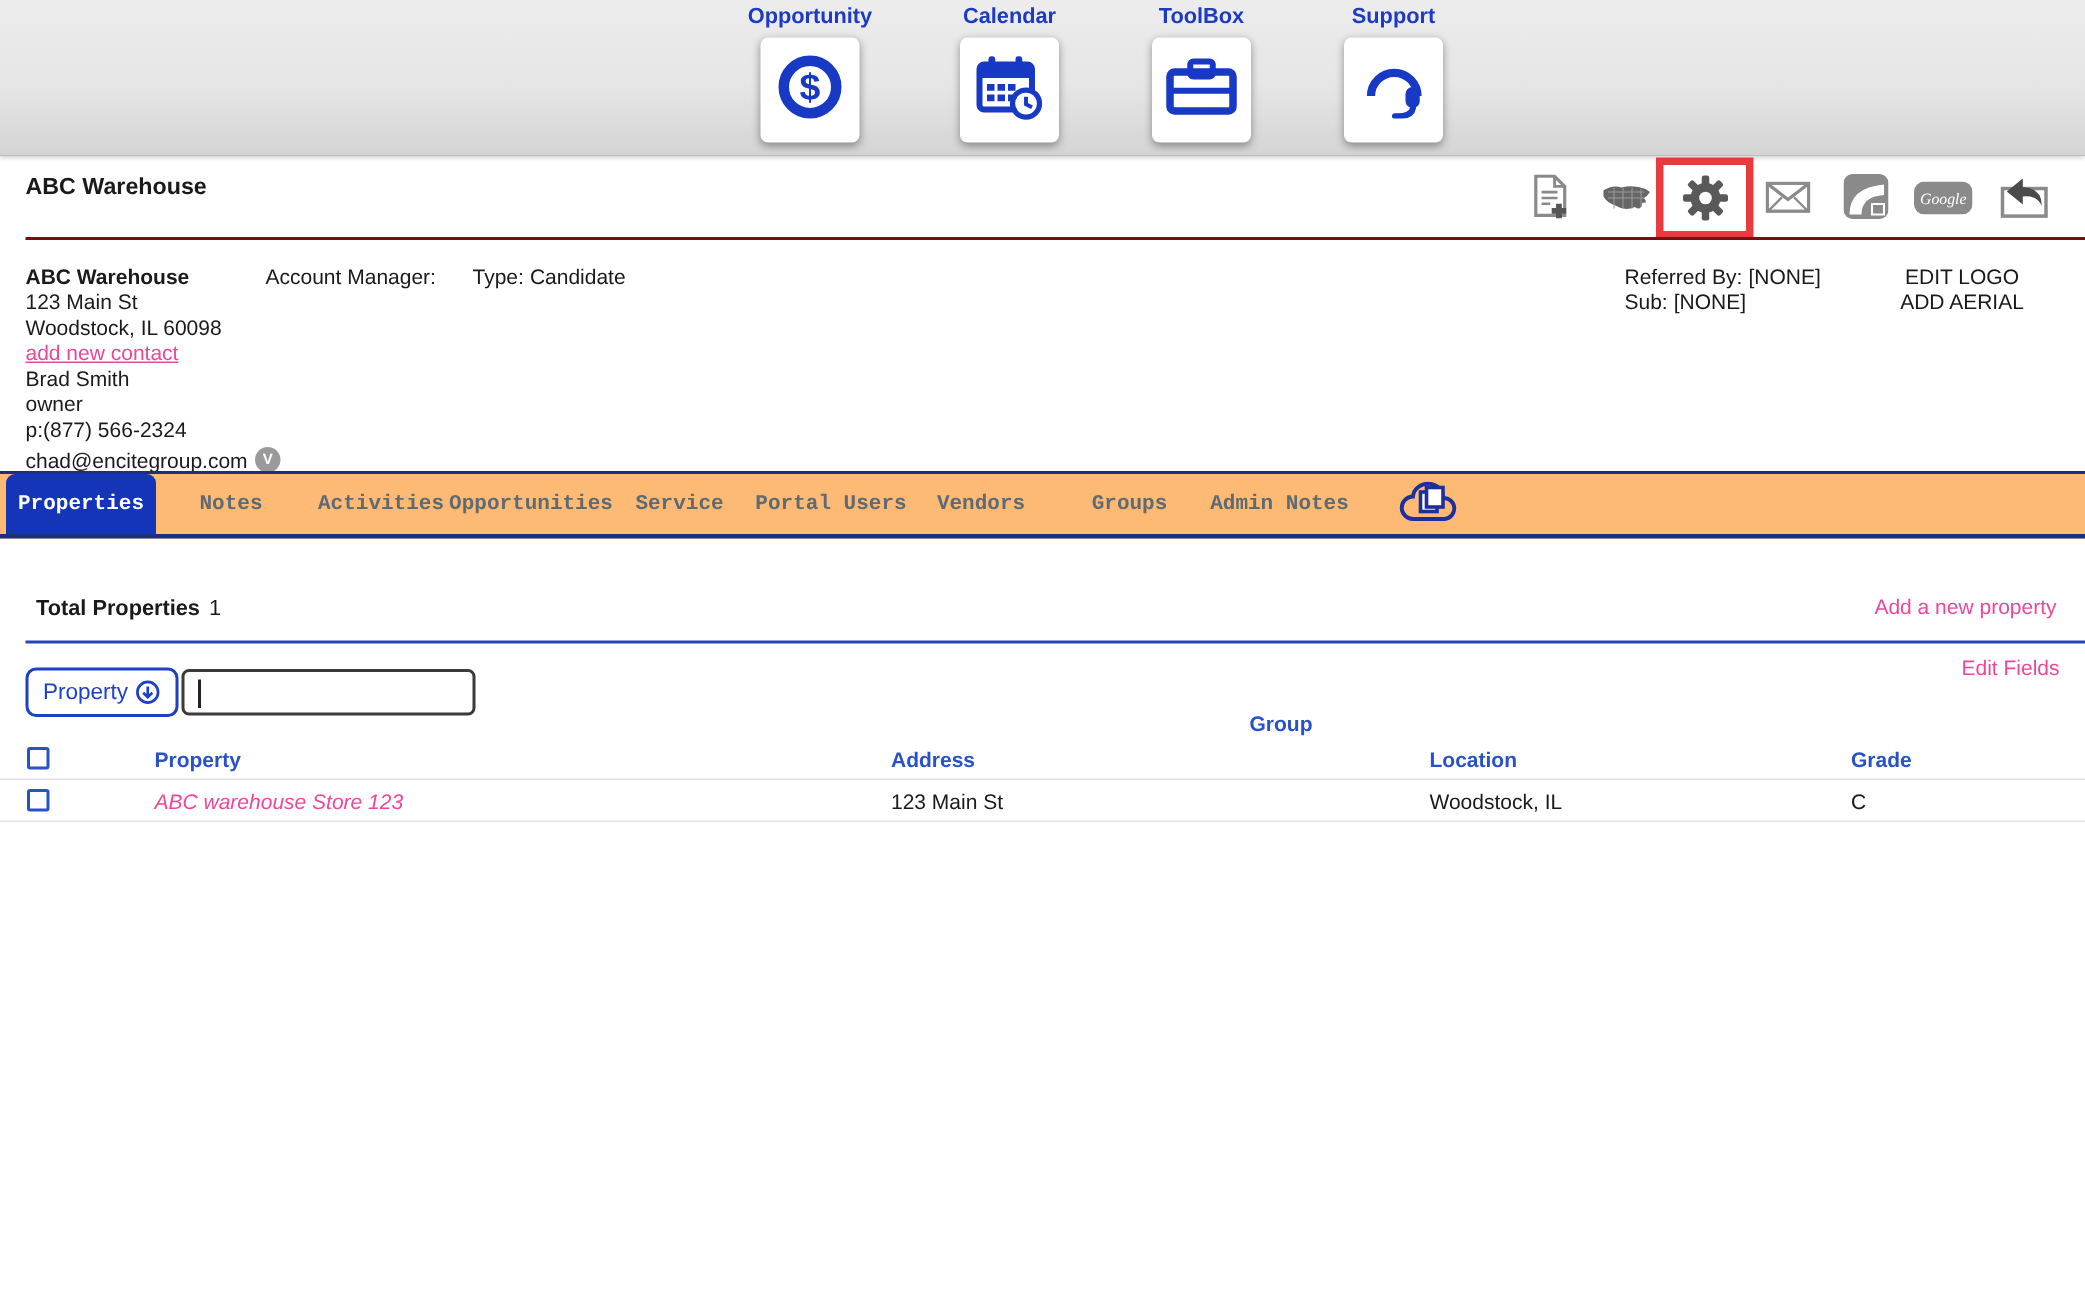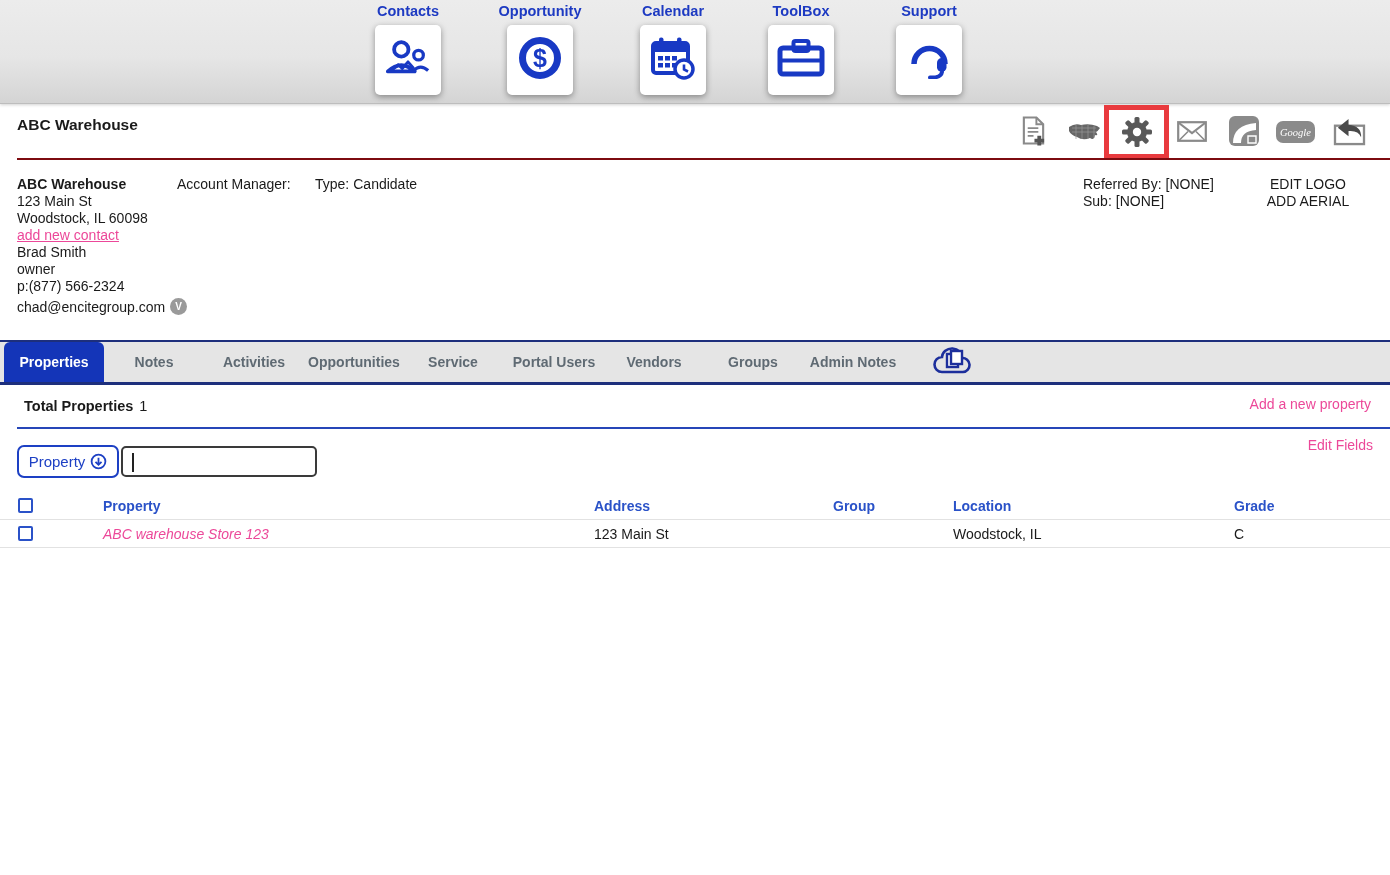--- a/index.html
+++ b/index.html
@@ -28,22 +28,22 @@
   .bold { font-weight:bold; }
   a.link { color:#ec4899; text-decoration:none; cursor:pointer; }
   a.underline { text-decoration:underline; }
   .v-badge { display:inline-flex; width:17px; height:17px; border-radius:50%; background:#9a9a9a;
     color:#fff; font-size:10px; font-weight:bold; align-items:center; justify-content:center;
     vertical-align:middle; margin-left:5px; position:relative; top:-2px; }
   .right-col { text-align:center; width:130px; }
   .kv span { margin-right:4px; }
 
   
-  .tabbar { position:absolute; left:0; top:340px; width:1390px; height:45px;
-    border-top:2px solid #1d2f7c; border-bottom:3px solid #1d2f7c; background:#e5e5e5; }
+  .tabbar { position:absolute; left:0; top:314px; width:1390px; height:45px;
+    border-top:2px solid #1d2f7c; border-bottom:3px solid #1d2f7c; background:#fdba74;font-family:Liberation Mono, monospace; }
   .tab { position:absolute; top:0; height:40px; width:110px; line-height:40px; text-align:center;
     font-size:14px; font-weight:bold; color:#5f6a73; cursor:pointer; }
   .tab.active { background:#1435b8; color:#fff; border-radius:6px 6px 0 0; width:100px; }
   .tab-print { position:absolute; left:930px; top:3px; width:46px; height:36px; cursor:pointer;
     display:flex; align-items:center; justify-content:center; }
 
   
   .total-row { position:absolute; left:24px; top:398px; font-size:14.5px; }
   .total-row .count { font-weight:normal; margin-left:6px; }
   .add-link { position:absolute; right:19px; top:396px; font-size:14px; }
@@ -67,34 +67,20 @@
   .td { position:absolute; font-size:14px; color:#1a1a1a; }
   .row-sep { position:absolute; left:0; width:1390px; height:1px; background:#e2e2e2; }
 </style>
 </head>
 <body>
 
 <div id="screen">
 
   <div class="topbar">
 
-    <div class="nav-item" style="left:353px">
-      <span class="nav-label">Contacts</span>
-      <div class="nav-card">
-        <span>
-          <svg width="46" height="40" viewBox="0 0 48 40">
-            <circle cx="17" cy="11" r="7.5" fill="none" stroke="#1839c4" stroke-width="4"></circle>
-            <path d="M3 34 q14 -13 28 0 l-28 0 z" fill="none" stroke="#1839c4" stroke-width="4" stroke-linejoin="round"></path>
-            <path d="M8 32 l6 -5 4 4 6 -7 6 7" fill="none" stroke="#1839c4" stroke-width="3" stroke-linejoin="round"></path>
-            <circle cx="35" cy="17" r="5" fill="none" stroke="#1839c4" stroke-width="3.4"></circle>
-            <path d="M30 33 q7 -7 15 0" fill="none" stroke="#1839c4" stroke-width="3.4"></path>
-          </svg>
-        </span>
-      </div>
-    </div>
 
     <div class="nav-item" style="left:485px">
       <span class="nav-label">Opportunity</span>
       <div class="nav-card">
         <span>
           <svg width="44" height="44" viewBox="0 0 44 44">
             <circle cx="22" cy="22" r="17.5" fill="none" stroke="#1839c4" stroke-width="7"></circle>
             <text x="22" y="30.5" text-anchor="middle" font-size="25" font-weight="bold" fill="#1839c4">$</text>
           </svg>
         </span>
@@ -281,21 +267,21 @@
   </button>
 
   <div class="search-box">
     <input class="search-input" type="text" value="" style="">
     <span class="caret"></span>
   </div>
 
   <input type="checkbox" class="chk" style="top: 498px;">
   <div class="th" style="left:103px; top:498px;">Property</div>
   <div class="th" style="left:594px; top:498px;">Address</div>
-  <div class="th" style="left:833px; top:498px;text-align:center;">Group</div>
+  <div class="th" style="left:833px; top:474px;text-align:center;">Group</div>
   <div class="th" style="left:953px; top:498px;">Location</div>
   <div class="th" style="left:1234px; top:498px;">Grade</div>
   <div class="row-sep" style="top:519px;"></div>
 
   <div>
     <input type="checkbox" class="chk" style="top: 526px;">
     <a class="td link" style="left:103px; top:526px;font-style:italic;">ABC warehouse Store 123</a>
     <div class="td" style="left:594px; top:526px;">123 Main St</div>
     <div class="td" style="left:833px; top:526px;"></div>
     <div class="td" style="left:953px; top:526px;">Woodstock, IL</div>

